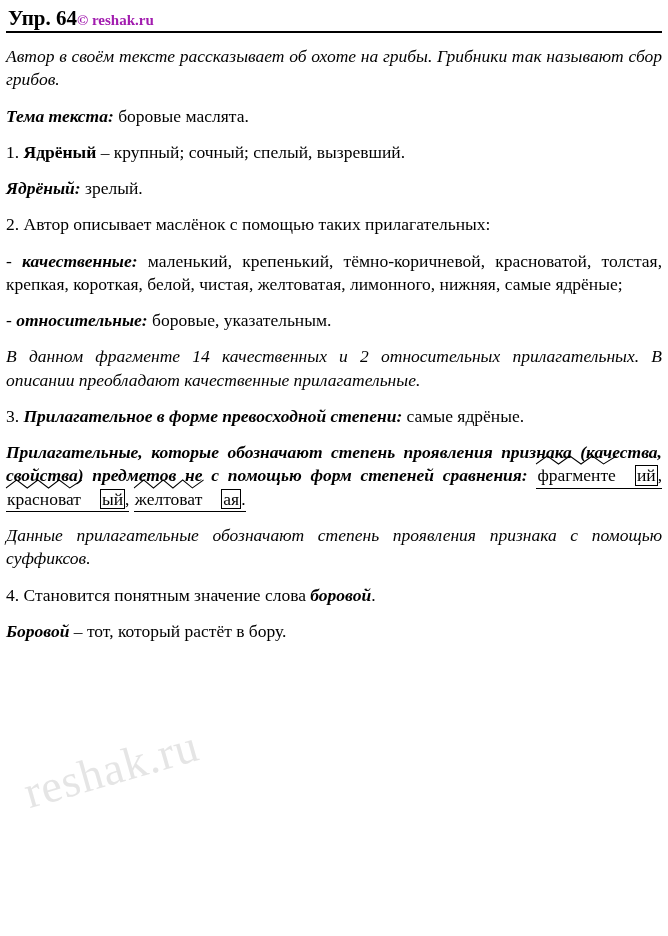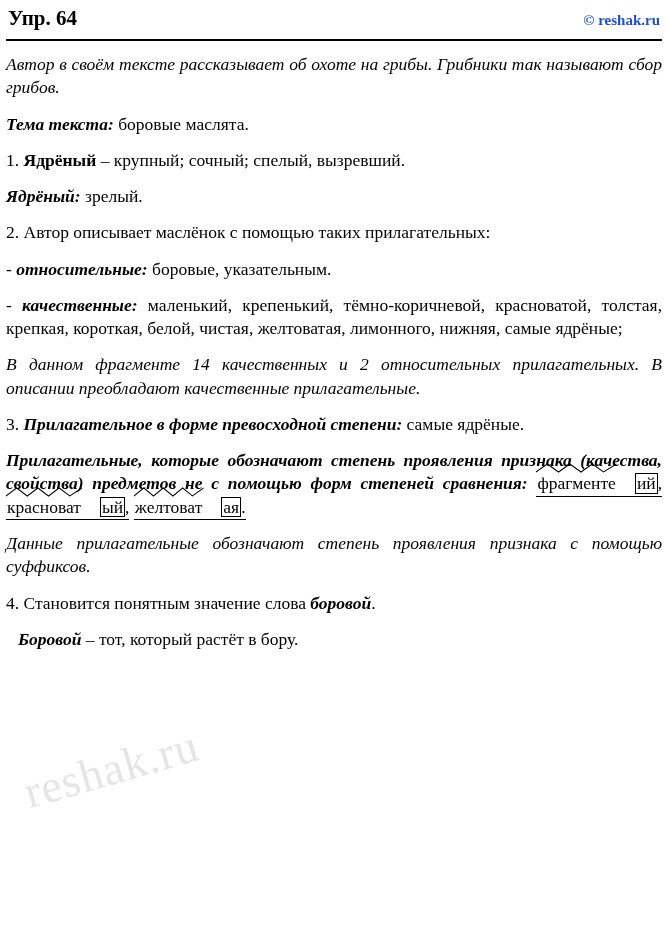--- a/index.html
+++ b/index.html
@@ -19,47 +19,46 @@
     position: relative;
     width: 668px;
     height: 936px;
     box-sizing: border-box;
     padding: 0 6px;
   }
   
   .header {
     display: flex;
     align-items: baseline;
-    justify-content: space-between;
-    padding: 6px 2px 8px 2px;
+    padding: 6px 2px 0 2px;
     border-bottom: 2px solid #000;
   }
   .header-title {
     font-size: 21px;
     font-weight: bold;
     font-family: "Liberation Serif", serif;
   }
   .header-copyright {
     font-size: 15px;
     font-weight: bold;
     font-family: "Liberation Serif", serif;
-    color: #1d4ed8;
+    color: #a21caf;
   }
   
   .content {
     padding-top: 12px;
   }
   p.line {
     margin: 0 0 13px 0;
     font-size: 17.5px;
     line-height: 1.33;
     text-align: justify;
     text-justify: inter-word;
   }
-  p.line:last-child { margin-bottom: 0; margin-left: 12px; }
+  p.line:last-child { margin-bottom: 0; }
   .it { font-style: italic; }
   .bi { font-style: italic; font-weight: bold; }
   .b { font-weight: bold; }
 
   
   .morph-word {
     display: inline-block;
     position: relative;
     white-space: nowrap;
     font-style: normal;
@@ -138,25 +137,25 @@
 
     <p class="line">
       <span class="bi">Ядрёный:</span><span> зрелый.</span>
     </p>
 
     <p class="line">
       <span>2. Автор описывает маслёнок с помощью таких прилагательных:</span>
     </p>
 
     <p class="line">
+      <span>- </span><span class="bi">качественные:</span><span> маленький, крепенький, тёмно-коричневой, красноватой, толстая, крепкая, короткая, белой, чистая, желтоватая, лимонного, нижняя, самые ядрёные;</span>
+    </p>
+
+    <p class="line">
       <span>- </span><span class="bi">относительные:</span><span> боровые, указательным.</span>
-    </p>
-
-    <p class="line">
-      <span>- </span><span class="bi">качественные:</span><span> маленький, крепенький, тёмно-коричневой, красноватой, толстая, крепкая, короткая, белой, чистая, желтоватая, лимонного, нижняя, самые ядрёные;</span>
     </p>
 
     <p class="line">
       <span class="it">В данном фрагменте 14 качественных и 2 относительных прилагательных. В описании преобладают качественные прилагательные.</span>
     </p>
 
     <p class="line">
       <span>3. </span><span class="bi">Прилагательное в форме превосходной степени:</span><span> самые ядрёные.</span>
     </p>
 

